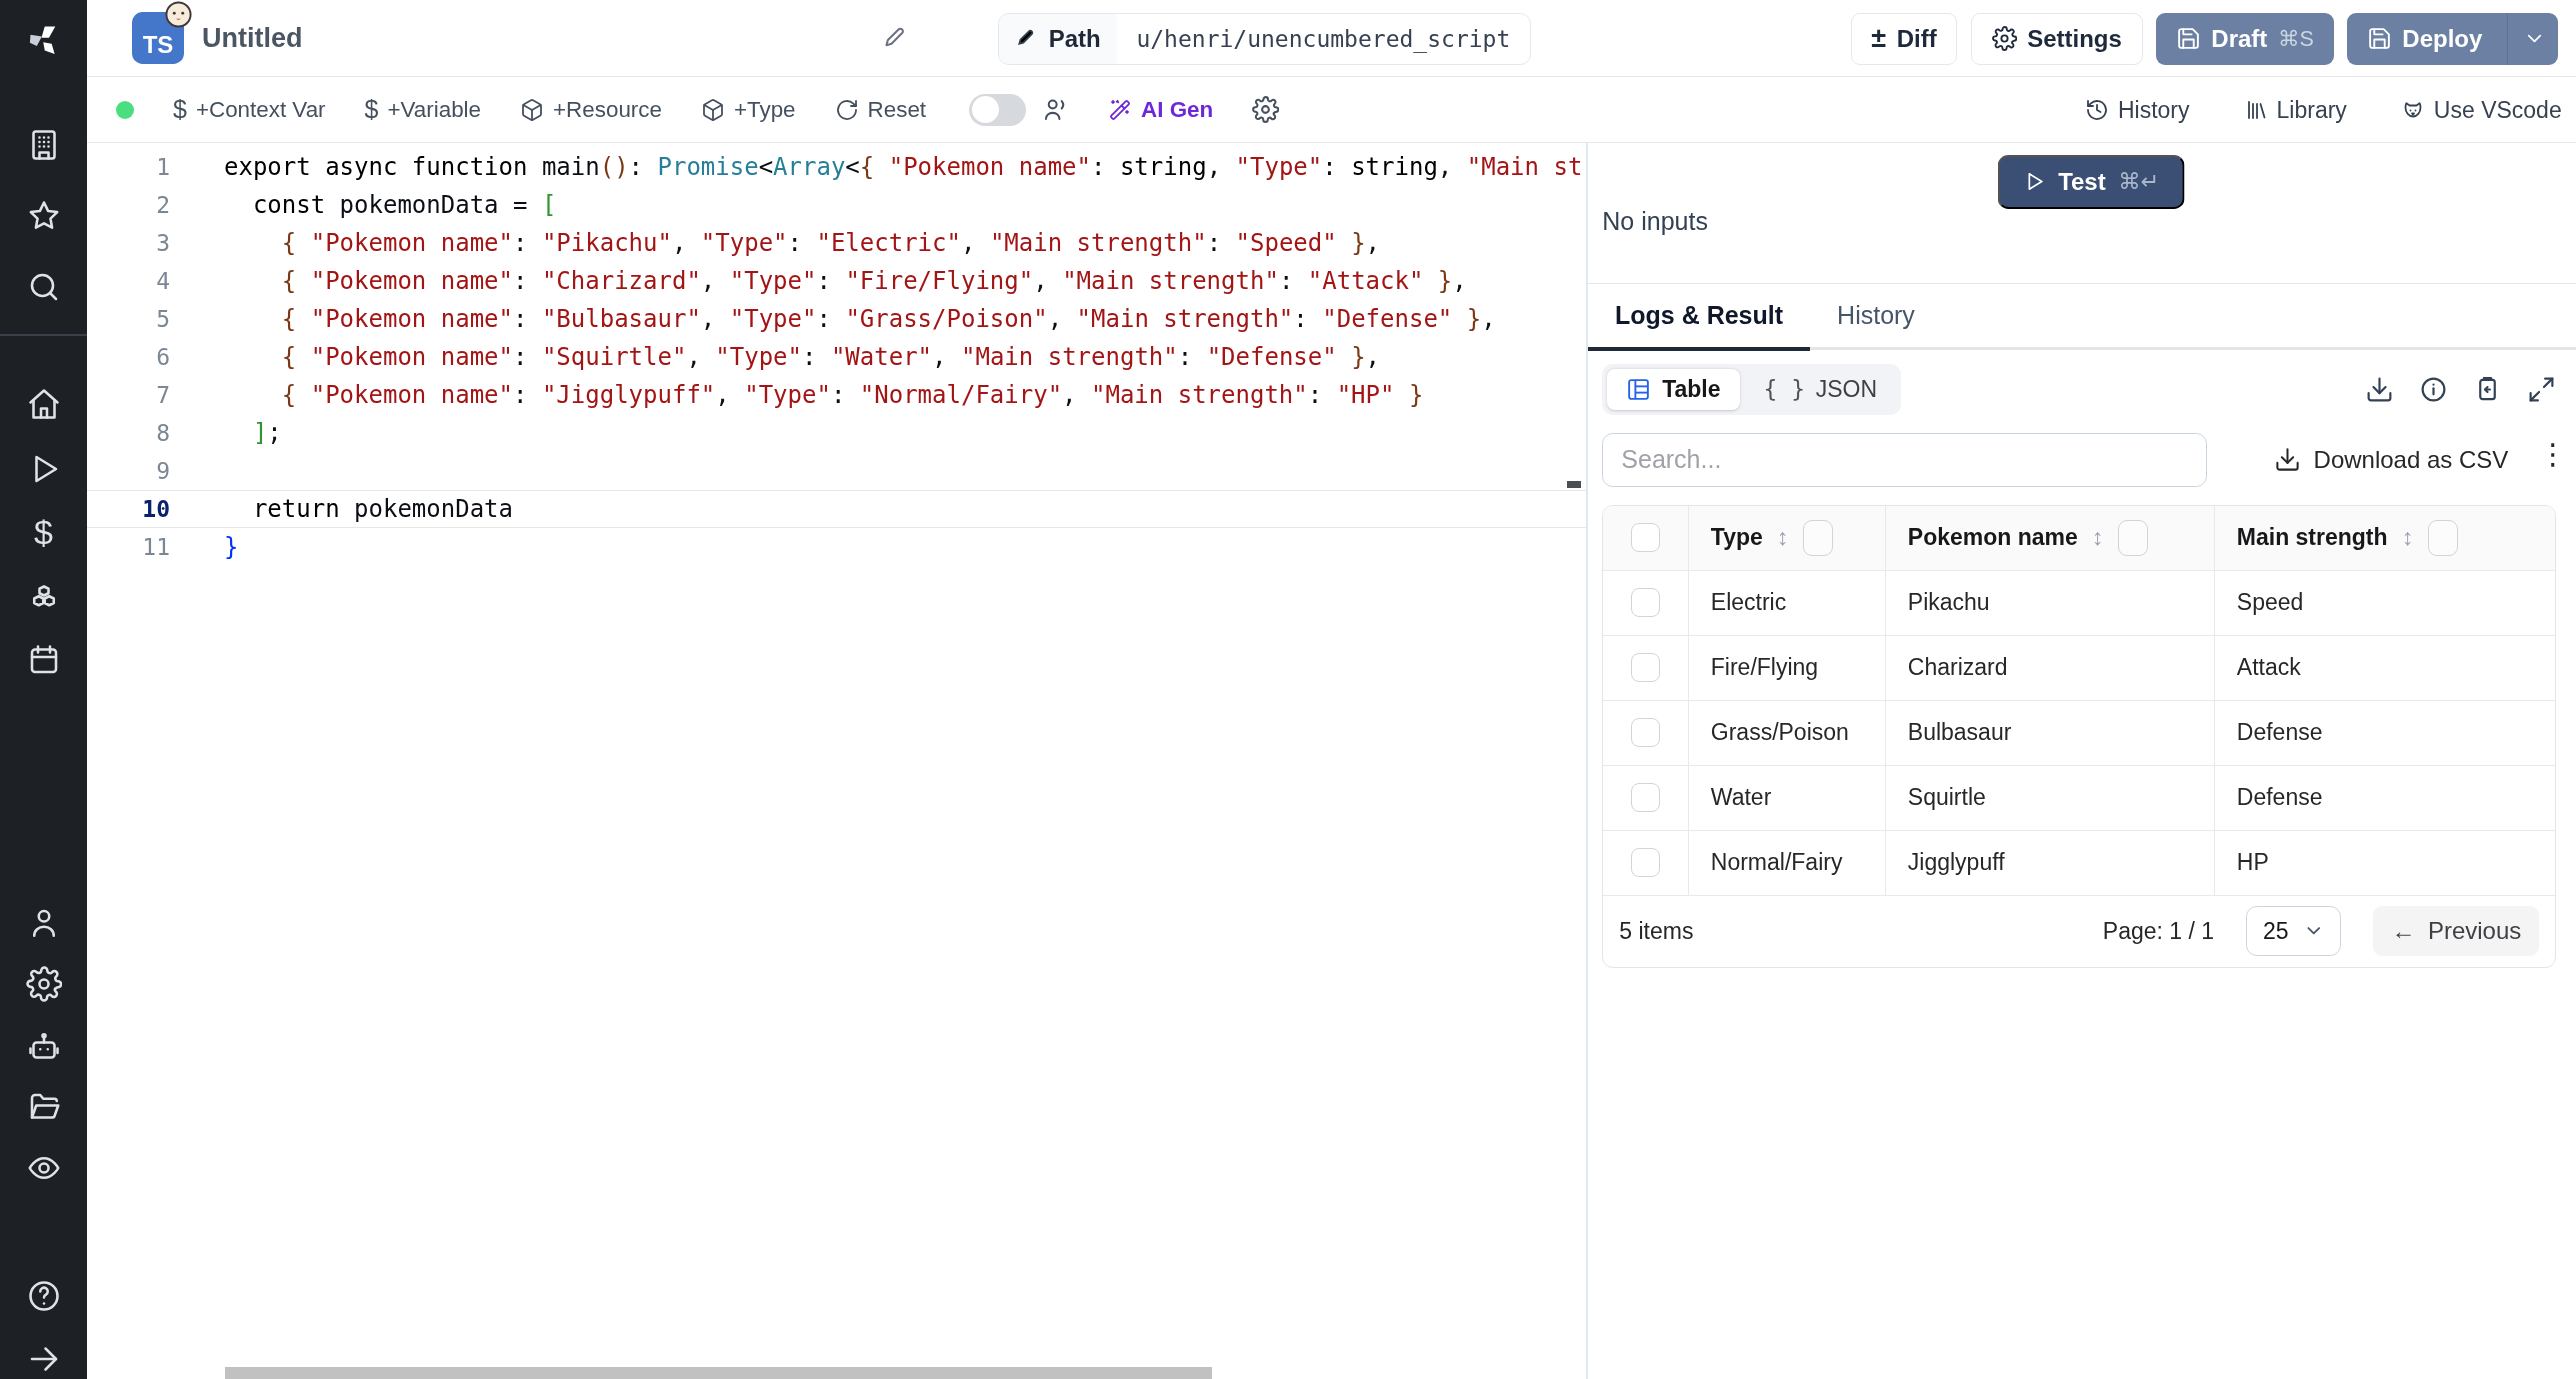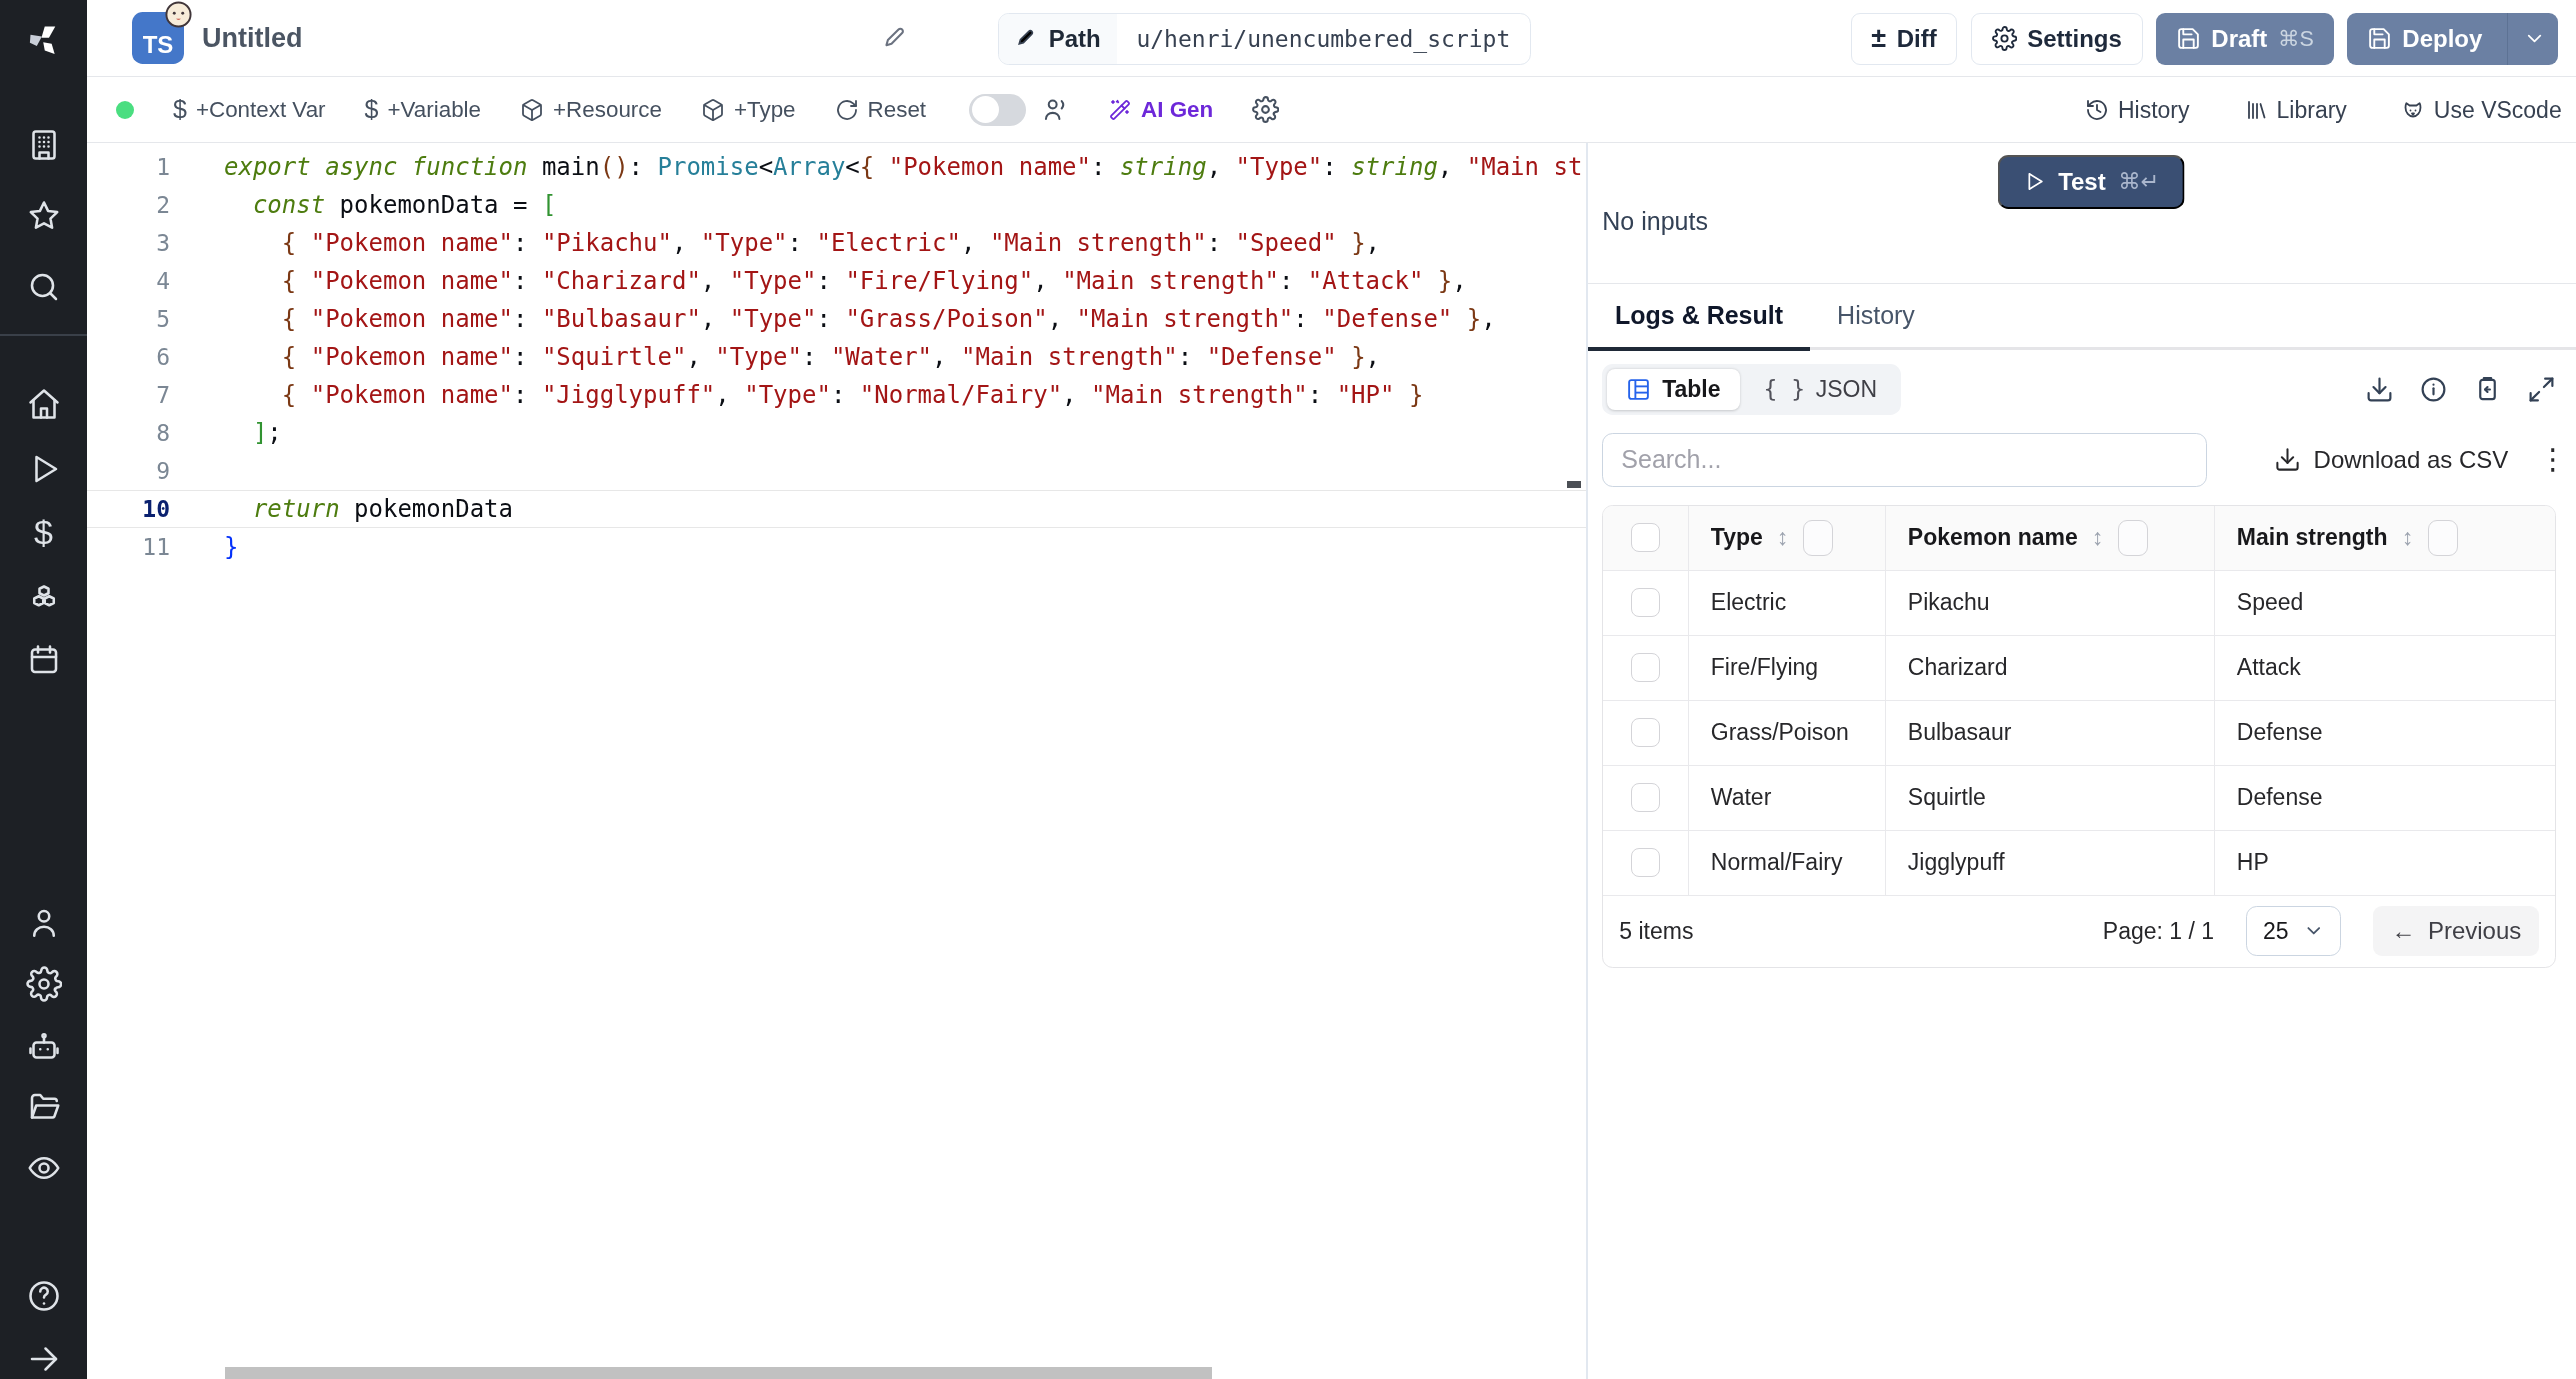--- a/index.html
+++ b/index.html
@@ -64,21 +64,21 @@
 
   
   .editor { position:absolute; left:87px; top:143px; width:1499px; height:1236px; background:#fff; overflow:hidden; }
   .code-area { padding-top:5.4px; }
   .code-line { position:relative; height:38px; display:flex; align-items:center;
     font-family:"DejaVu Sans Mono", monospace; font-size:24px; white-space:pre; }
   .code-line.active { border-top:1.8px solid #e7e7e7; border-bottom:1.8px solid #e7e7e7; }
   .gutter-num { display:inline-block; width:83px; min-width:83px; text-align:right; color:#7b8794; font-size:23px; }
   .code-line.active .gutter-num { color:#0b216f; font-weight:700; }
   .code-text { margin-left:54px; overflow:hidden; white-space:pre; }
-  .tok-keyword { color:#4d7c0f;font-style:italic; } .tok-plain { color:#0b0e14; } .tok-string { color:#a31515; }
+  .tok-keyword { color:#000000; } .tok-plain { color:#0b0e14; } .tok-string { color:#a31515; }
   .tok-type { color:#267f99; } .tok-bracket-rust { color:#7b3814; }
   .tok-bracket-green { color:#319331; } .tok-bracket-blue { color:#0431fa; }
   .h-scrollbar { position:absolute; left:138px; bottom:0; width:987px; height:12.5px; background:#c1c1c1; }
   .ruler-mark { position:absolute; right:5.4px; top:338px; width:13.4px; height:7.2px; background:#4b4f55; }
   .v-divider { position:absolute; left:1586px; top:143px; width:1.8px; height:1236px; background:#e2e8f0; }
 
   
   .rpanel { position:absolute; left:1588px; top:143px; width:988px; height:1236px; background:#fff; }
   .run-section { position:relative; height:141px; border-bottom:0.9px solid #e5e7eb; }
   .test-btn { position:absolute; left:50%; transform:translateX(-50%); top:11.6px; height:54px;
@@ -98,21 +98,21 @@
   .seg-opt.selected { background:#fff; box-shadow:0 0.9px 2.7px rgba(0,0,0,.18); font-weight:600; color:#18181b; }
   .seg-opt svg { width:25px; height:25px; stroke:#2563eb; stroke-width:1.8; fill:none; stroke-linejoin:round; }
   .braces-glyph { font-size:23px; color:#52525b; font-family:"DejaVu Sans Mono", monospace; }
   .mini-icons { display:flex; align-items:center; gap:25px; }
   .mini-icons .mi { width:29px; height:29px; cursor:pointer; }
   .mini-icons svg { width:29px; height:29px; stroke:#334155; stroke-width:1.8; fill:none; stroke-linecap:round; stroke-linejoin:round; }
   .search-row { display:flex; align-items:center; justify-content:space-between; margin-top:18px; }
   .search-input { width:605px; height:54px; border:0.9px solid #cbd5e1; border-radius:10.7px;
     font-size:25px; padding:0 18px; color:#18181b; outline:none; }
   .search-input::placeholder { color:#a1a1aa; }
-  .csv-group { display:flex; align-items:center; gap:30px; }
+  .csv-group { display:flex; align-items:flex-start; gap:30px; }
   .csv-btn { display:flex; align-items:center; gap:12.5px; font-size:24px; color:#27272a; cursor:pointer; }
   .csv-btn svg { width:27px; height:27px; stroke:#27272a; stroke-width:1.8; fill:none; stroke-linecap:round; stroke-linejoin:round; }
   .kebab { font-size:29px; color:#27272a; cursor:pointer; letter-spacing:0; line-height:0.62; text-align:center; width:18px; }
 
   .result-table { margin-top:18px; border:0.9px solid #e4e4e7; border-radius:10.7px; overflow:hidden; }
   .tr { display:flex; }
   .th-row { background:#fafafa; height:64px; }
   .td, .th { display:flex; align-items:center; border-left:0.9px solid #e9e9ec; padding-left:21.5px; }
   .td:first-child, .th:first-child { border-left:none; justify-content:center; padding-left:0; }
   .col-check { width:85px; min-width:85px; }

